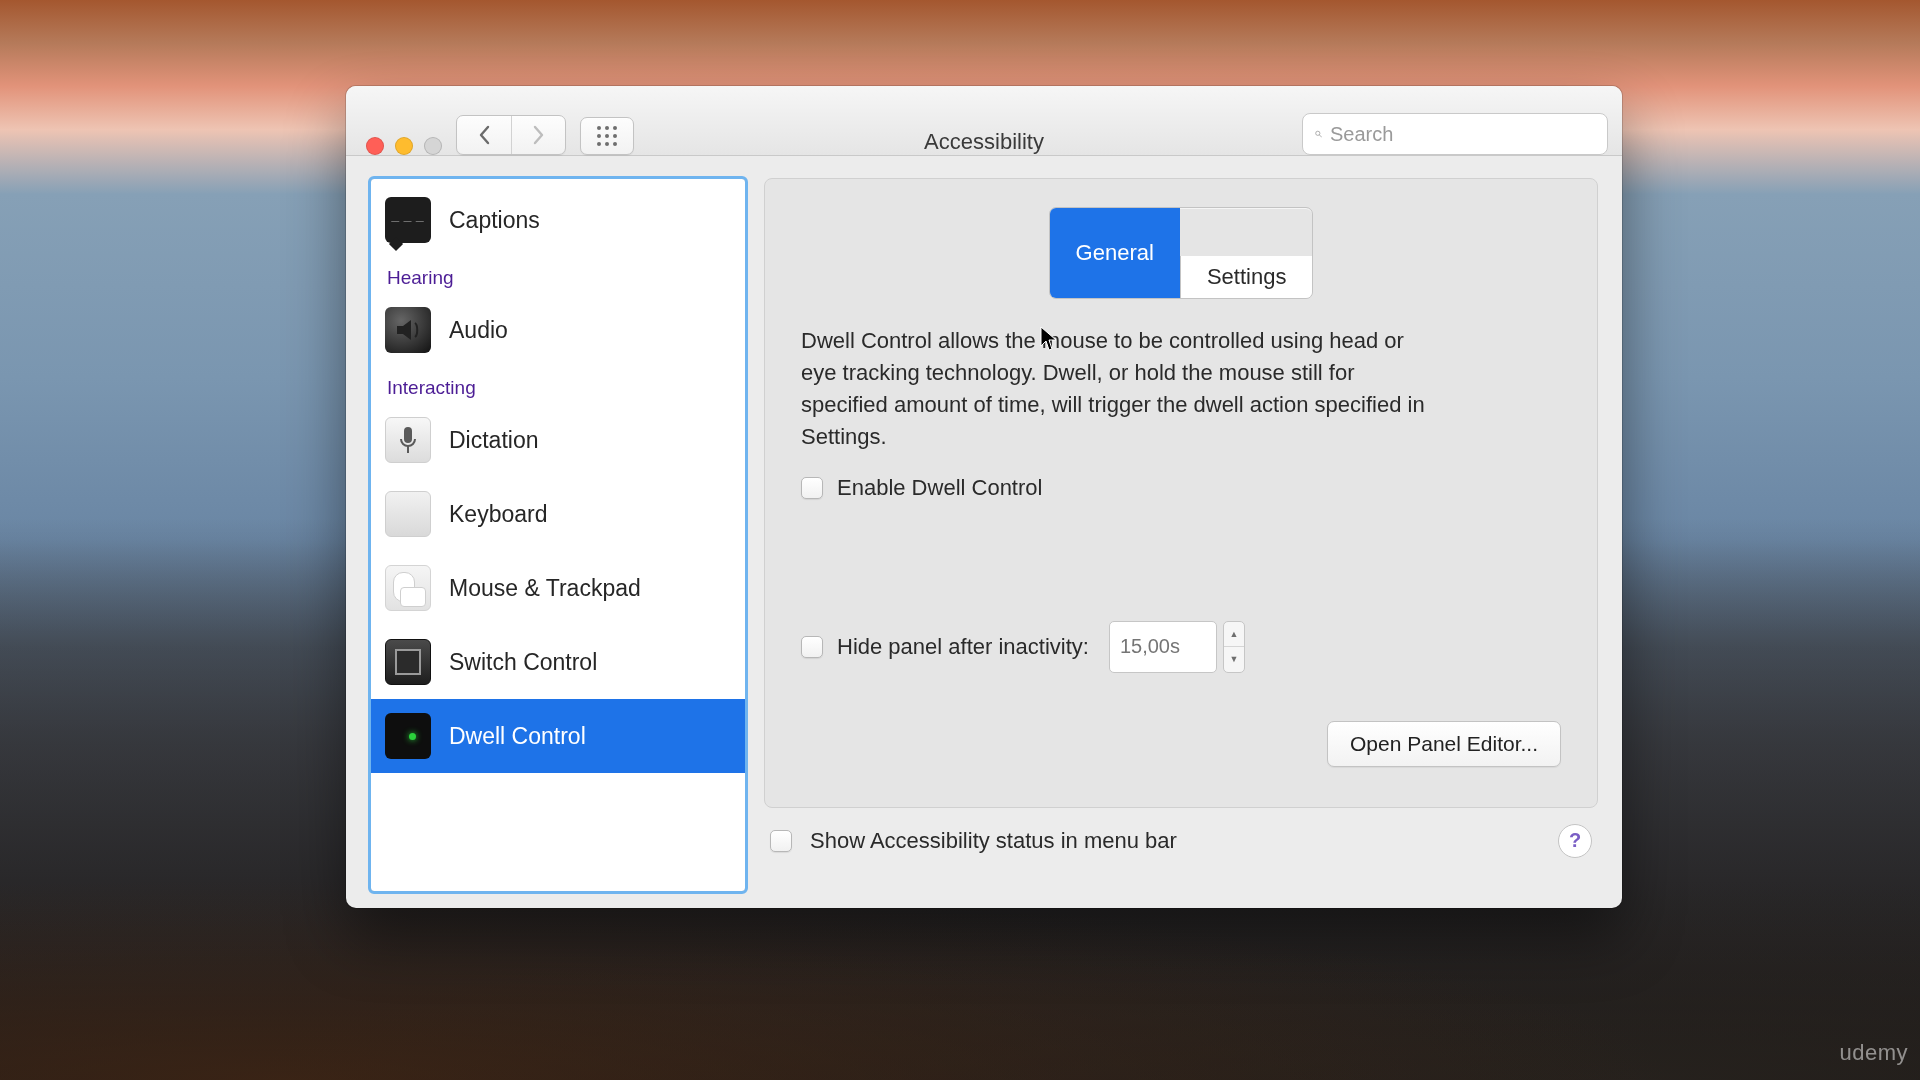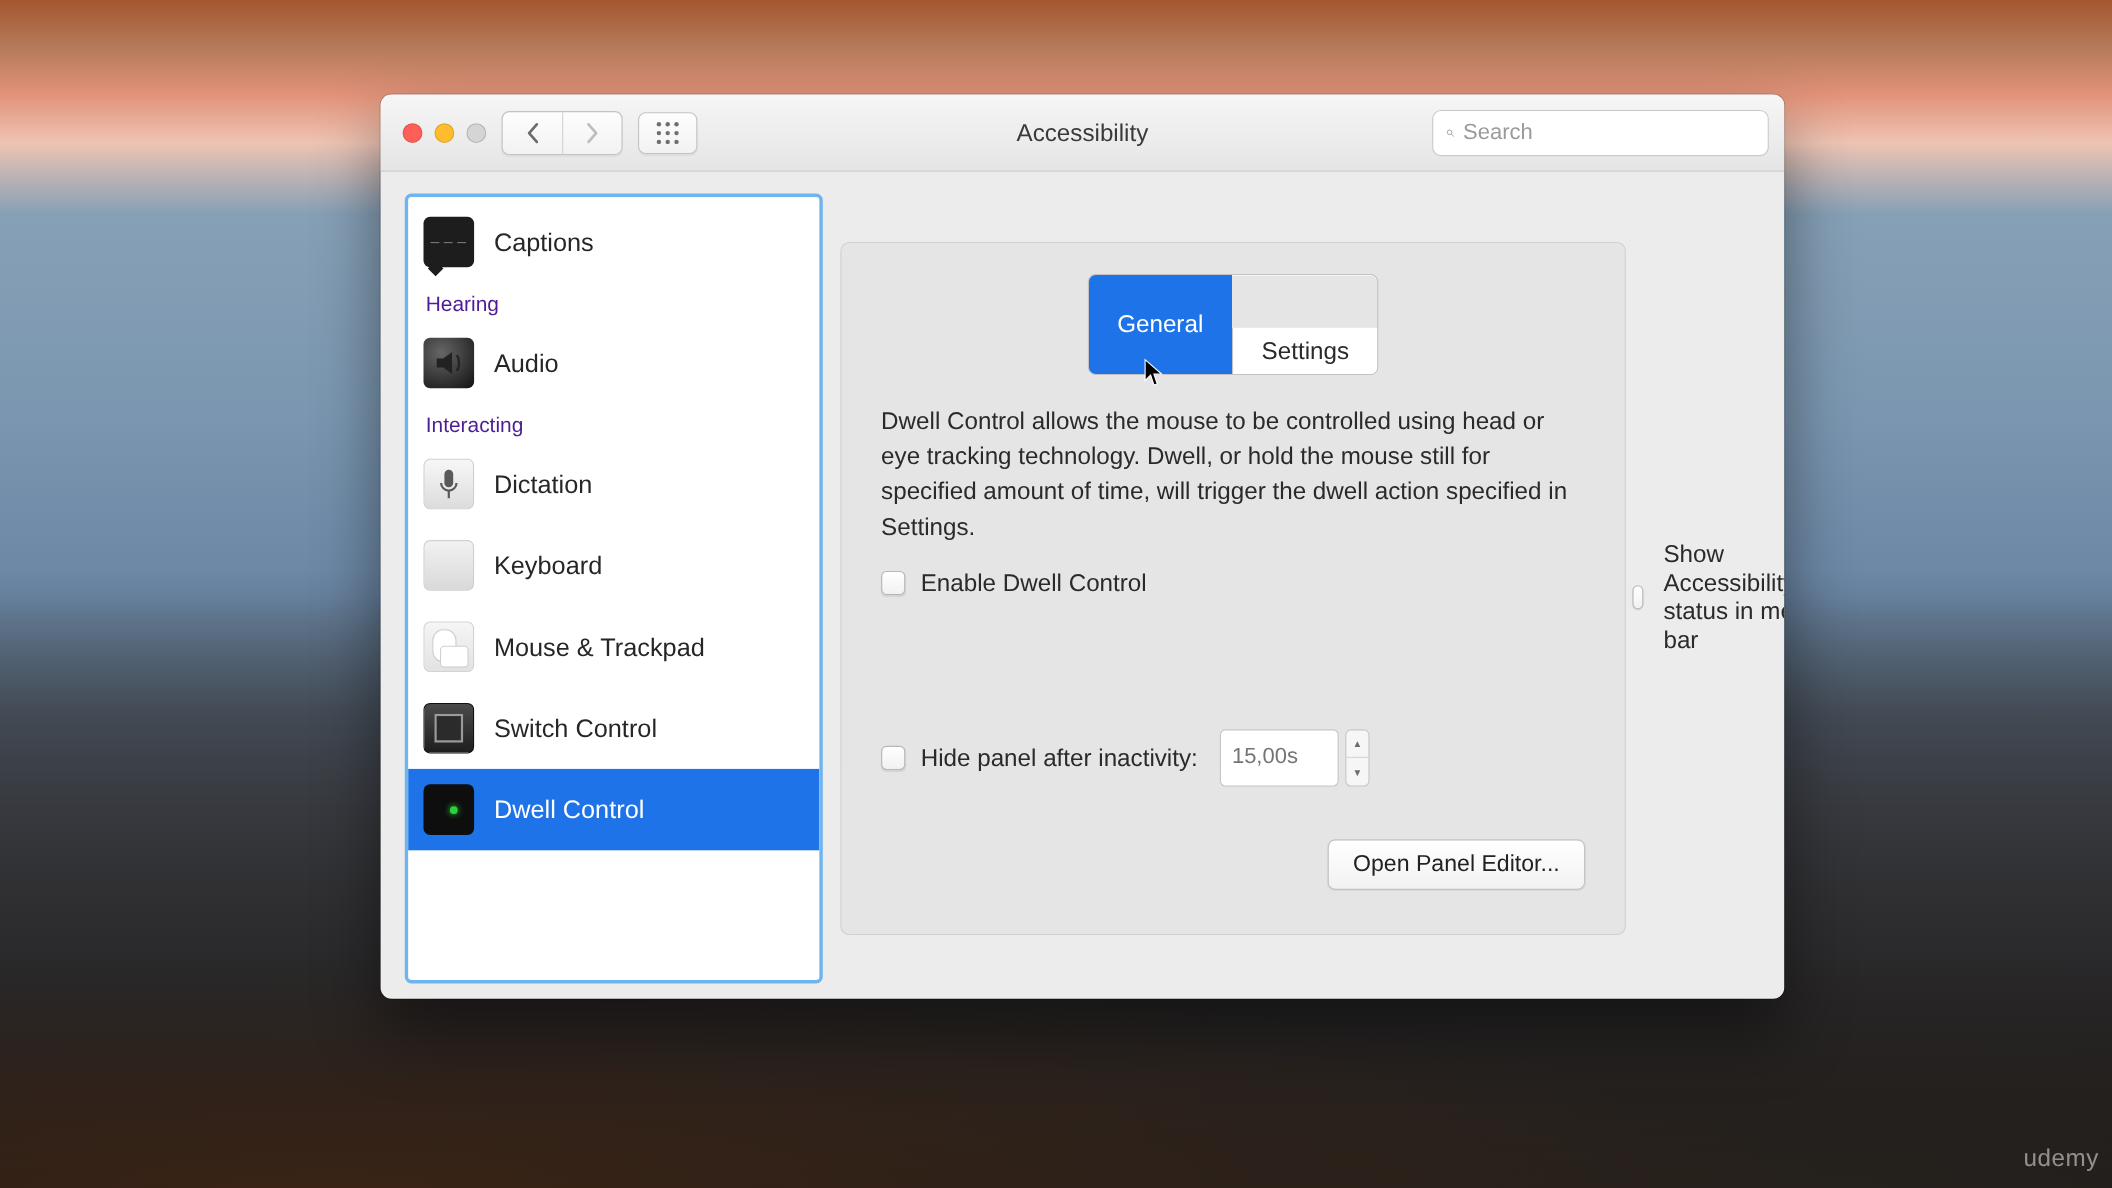--- a/index.html
+++ b/index.html
@@ -41,21 +41,21 @@
   overflow: hidden;
   z-index: 2;
 }
 
 
 .titlebar {
   height: 70px;
   background: linear-gradient(#f6f6f6, #e5e5e5);
   border-bottom: 1px solid #c9c9c9;
   display: flex;
-  align-items: center;
+  align-items: flex-end;
   padding: 0 14px;
   gap: 14px;
 }
 .traffic { display:flex; gap:11px; margin-left:6px; }
 .dot { width:18px; height:18px; border-radius:50%; }
 .dot.red{ background:#ff5f57; box-shadow: inset 0 0 0 1px rgba(0,0,0,.12);}
 .dot.yellow{ background:#febc2e; box-shadow: inset 0 0 0 1px rgba(0,0,0,.12);}
 .dot.grey{ background:#d5d5d5; box-shadow: inset 0 0 0 1px rgba(0,0,0,.15);}
 
 .seg {
@@ -157,21 +157,21 @@
 
 .ic-switch{ background:linear-gradient(#4a4a4a,#1e1e1e); border:1px solid #111;}
 .ic-switch div{width:26px;height:26px;border:2px solid #9a9a9a;background:#2b2b2b;}
 
 .ic-dwell{ background:#0e0e0e; display:grid; grid-template-columns:1fr 1fr; grid-template-rows:1fr 1fr; gap:2px; padding:6px;}
 .ic-dwell i{background:#151515;}
 .ic-dwell::after{content:"";grid-column:1;grid-row:1;width:7px;height:7px;background:#2bd13b;border-radius:50%;box-shadow:0 0 6px #2bd13b; margin:auto;}
 
 
 .pane{
-  flex:1; display:flex; flex-direction:row;align-items:center;
+  flex:1; display:flex; flex-direction:column;
 }
 .panel{
   flex:0 0 auto;
   background:#e5e5e5;
   border:1px solid #d0d0d0;
   border-radius:8px;
   padding:28px 36px 40px 36px;
   min-height:570px;
 }
 .tabs{

